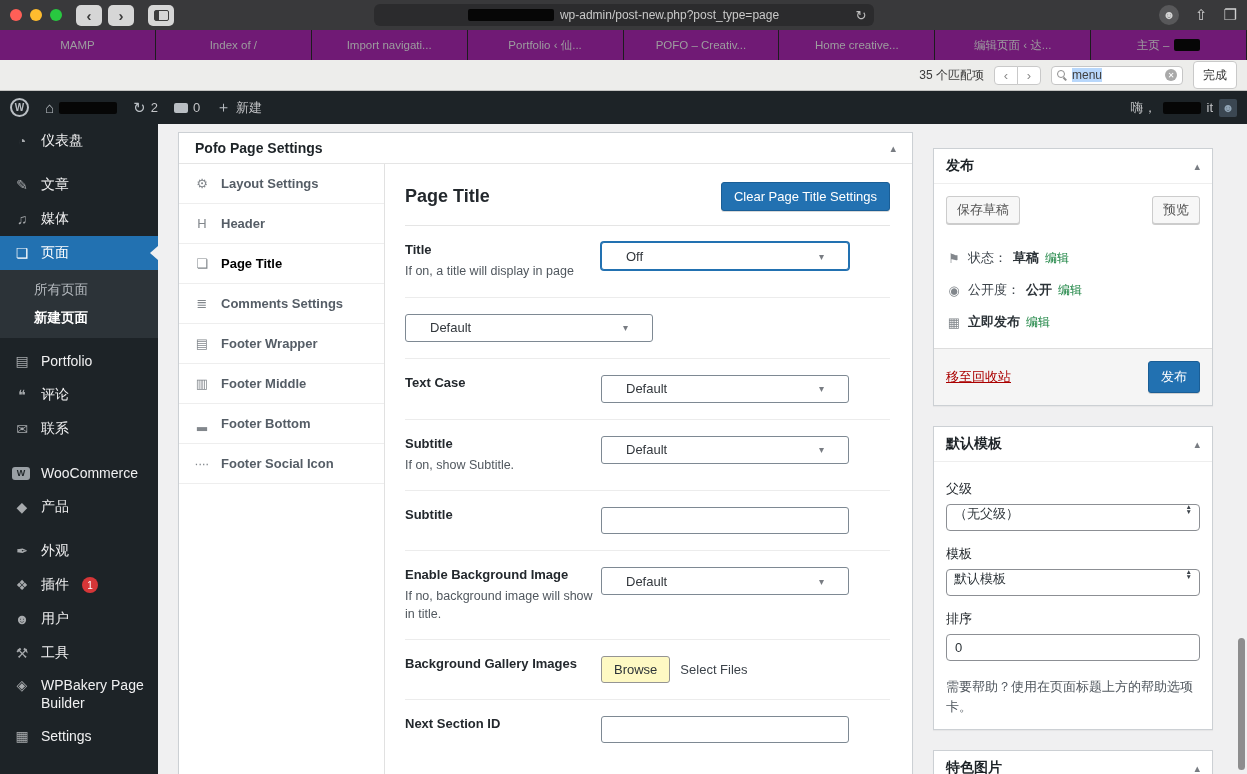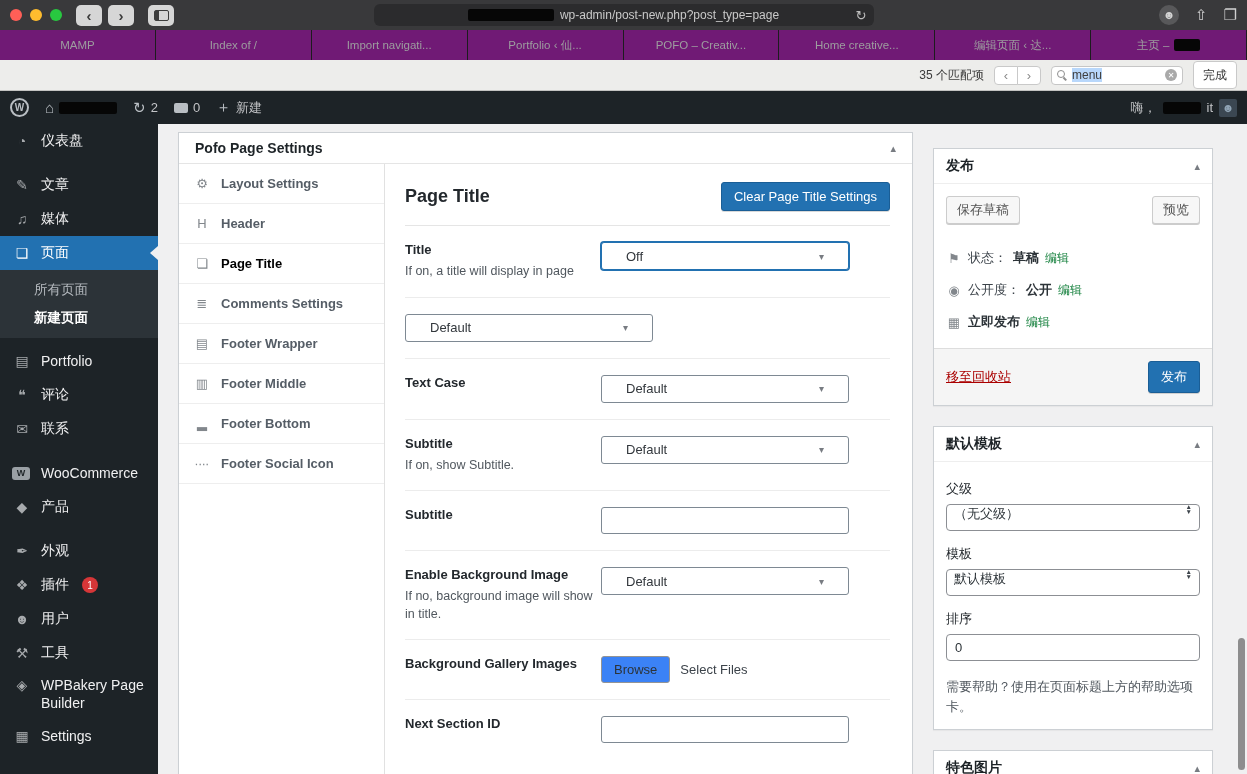--- a/index.html
+++ b/index.html
@@ -82,21 +82,21 @@
   .btn-primary { background:#2271b1; border:1px solid #1a5e96; color:#fff; border-radius:3px; font-size:13px; padding:6px 12px; box-shadow:0 1px 0 rgba(0,0,0,.15); }
   .frow { display:flex; align-items:flex-start; padding:16px 0; border-bottom:1px solid #ececec; }
   .fl { width:196px; flex:0 0 auto; }
   .flabel { font-size:13px; font-weight:bold; color:#23282d; }
   .fdesc { font-size:12.5px; color:#50575e; margin-top:6px; line-height:1.4; }
   .sel { width:248px; height:28px; background:#fff; border:1px solid #7e8993; border-radius:3px; display:flex; align-items:center; justify-content:space-between; padding:0 24px; font-size:13px; color:#32373c; }
   .sel .chev { color:#787c82; font-size:10px; }
   .sel.focus { border-color:#2271b1; box-shadow:0 0 0 1px #2271b1; }
   .tinput { width:248px; height:27px; background:#fff; border:1px solid #7e8993; border-radius:3px; font-size:13px; padding:0 8px; color:#32373c; font-family:inherit; }
   .browse-row { display:flex; align-items:center; gap:10px; }
-  .btn-browse { background:#3b82f6; border:1px solid #949494; border-radius:3px; color:#2c3338; font-size:13px; padding:5px 12px; }
+  .btn-browse { background:#fef9c3; border:1px solid #949494; border-radius:3px; color:#2c3338; font-size:13px; padding:5px 12px; }
   .sel-files { font-size:13px; color:#3c434a; }
 
   
   .rail { position:absolute; left:775px; top:24px; width:280px; }
   .postbox { background:#fff; border:1px solid #ccd0d4; box-shadow:0 1px 1px rgba(0,0,0,.04); margin-bottom:20px; }
   .pb-head { display:flex; align-items:center; justify-content:space-between; padding:8px 12px; border-bottom:1px solid #eee; }
   .pb-title { font-size:14px; font-weight:bold; color:#1d2327; }
   .pb-body { padding:12px; font-size:13px; color:#3c434a; }
   .pub-btn-row { display:flex; justify-content:space-between; margin-bottom:18px; }
   .btn-secondary { background:#f7f7f7; border:1px solid #cccccc; border-radius:3px; color:#555; font-size:13px; padding:4px 10px; box-shadow:0 1px 0 #cccccc; }

